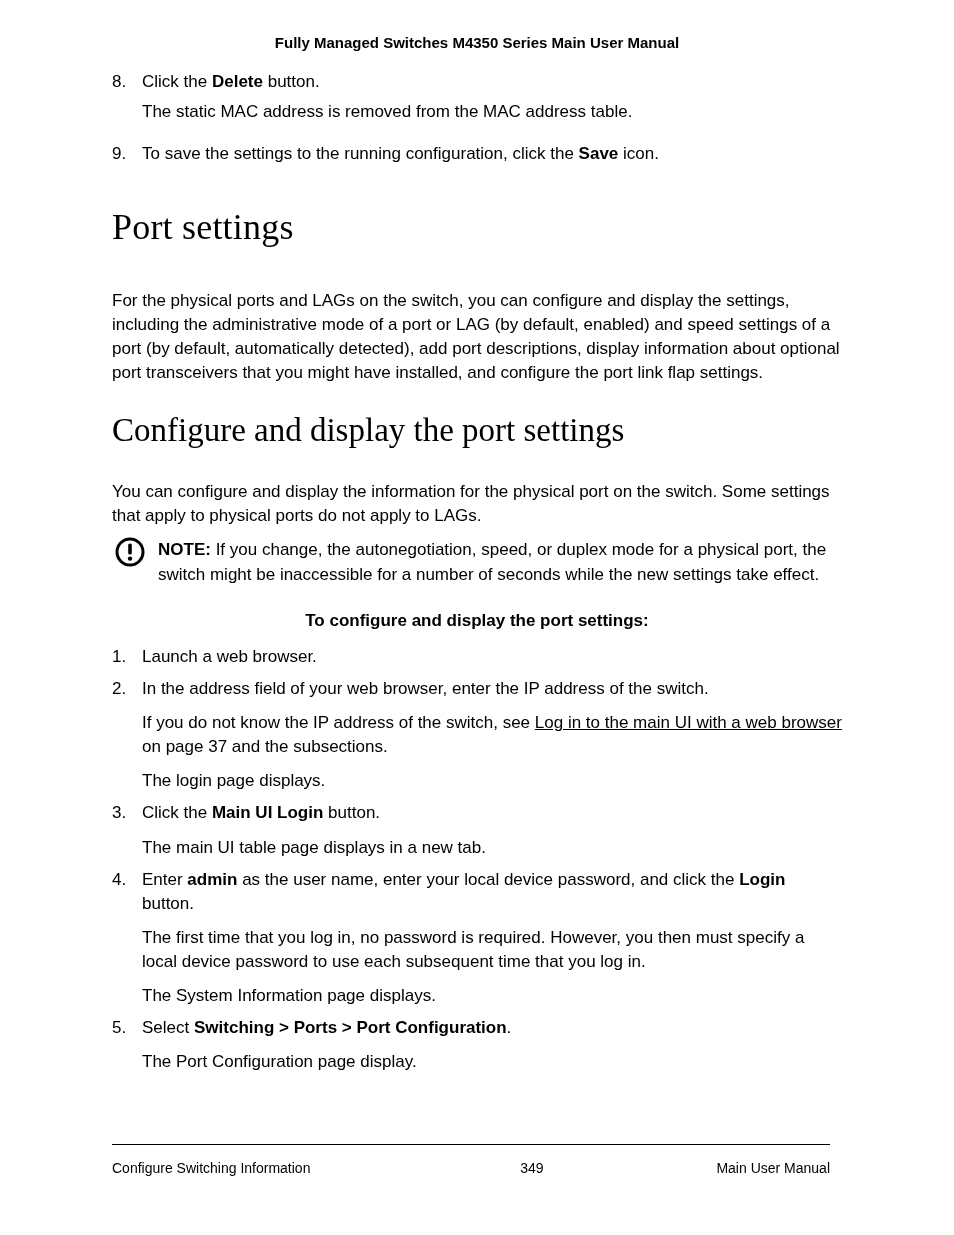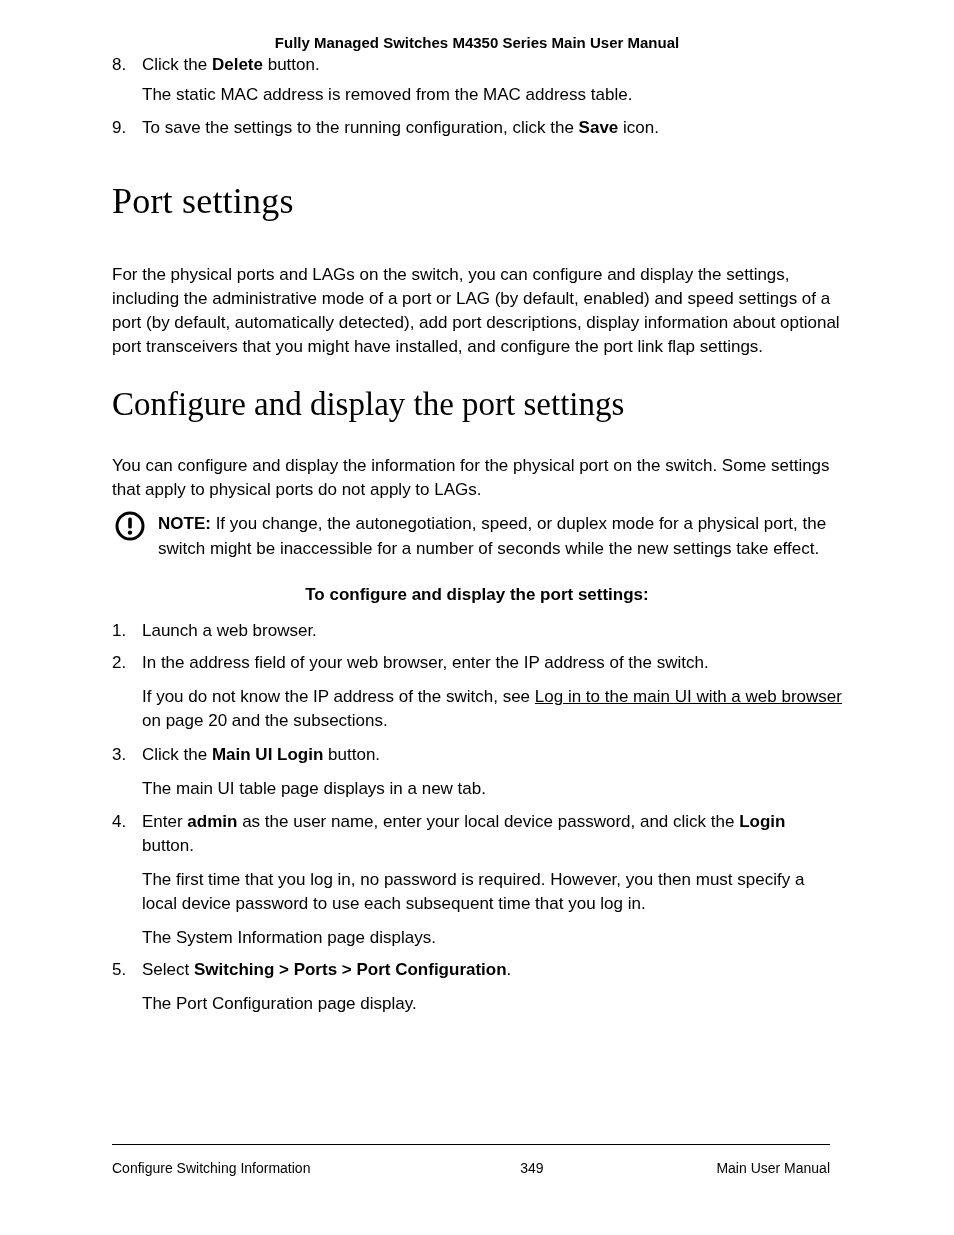--- a/index.html
+++ b/index.html
@@ -35,21 +35,21 @@
   }
   ol.steps > li > .num {
     position: absolute;
     left: 0;
     top: 0;
   }
   ol.steps > li > .body p {
     margin: 6px 0 0 0;
   }
   ol.steps > li > .body p:first-child {
-    margin-top: 0;
+    margin-top: 17px;
   }
   h1.section {
     font-family: Georgia, "Times New Roman", serif;
     font-weight: 400;
     font-size: 36px;
     margin: 36px 0 36px 0;
     letter-spacing: 0.2px;
   }
   h2.subsection {
     font-family: Georgia, "Times New Roman", serif;
@@ -182,22 +182,23 @@
       <div class="body">
         <p class="tight">Launch a web browser.</p>
       </div>
     </li>
 
     <li>
       <span class="num">2.</span>
       <div class="body">
         <p>In the address field of your web browser, enter the IP address of the switch.</p>
         <p>
-          <span>If you do not know the IP address of the switch, see </span><span class="u">Log in to the main UI with a web browser</span><span> on page 20 and the subsections.</span>
-        </p>
+          <span>If you do not know the IP address of the switch, see </span><span class="u">Log in to the main UI with a web browser</span><span> on page 37 and the subsections.</span>
+        </p>
+        <p class="tight">The login page displays.</p>
       </div>
     </li>
 
     <li>
       <span class="num">3.</span>
       <div class="body">
         <p>
           <span>Click the </span><b>Main UI Login</b><span> button.</span>
         </p>
         <p class="tight">The main UI table page displays in a new tab.</p>

